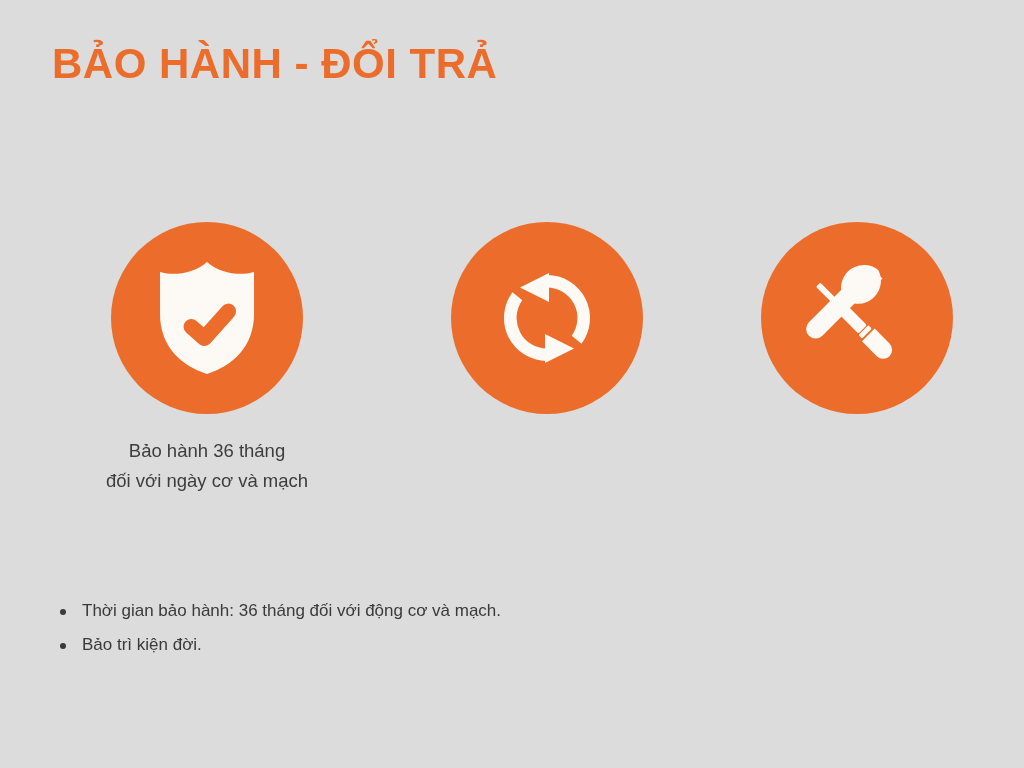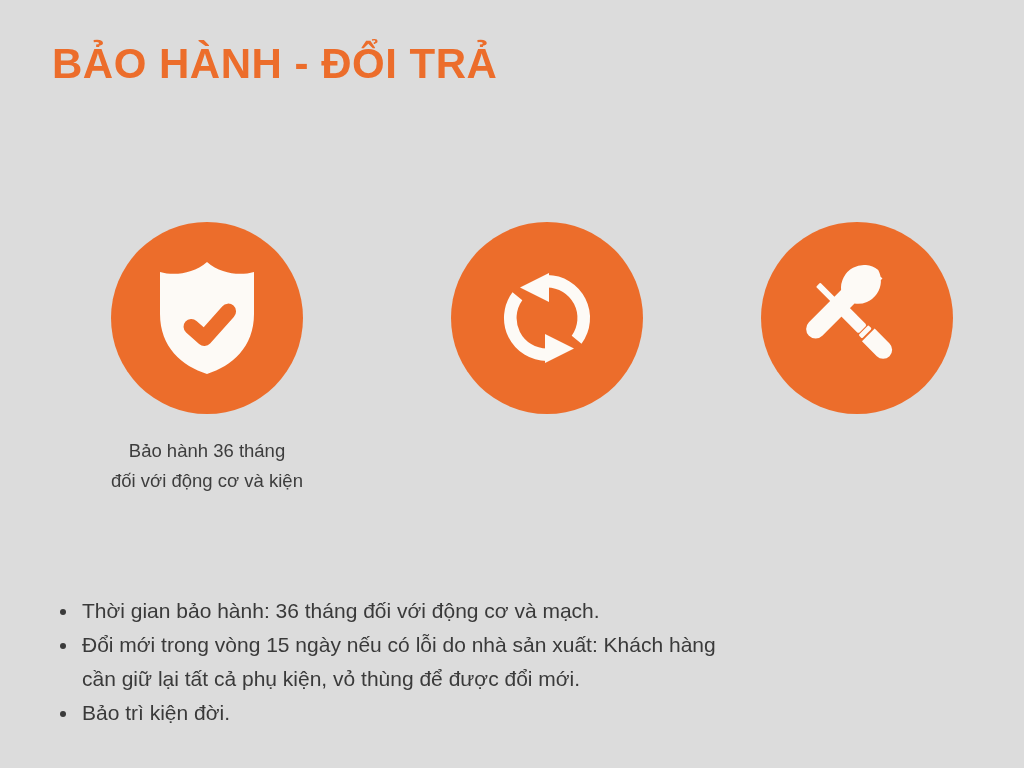--- a/index.html
+++ b/index.html
@@ -88,21 +88,21 @@
     left: 56px;
     top: 594px;
     width: 920px;
     margin: 0;
     padding: 0;
     list-style: none;
   }
   .bullets li {
     position: relative;
     padding-left: 26px;
-    font-size: 21px;
+    font-size: 17px;
     line-height: 34px;
     color: #3a3a3a;
     font-weight: 400;
   }
   .bullets li::before {
     content: "";
     position: absolute;
     left: 4px;
     top: 15px;
     width: 6px;
@@ -127,21 +127,21 @@
       <div class="icon-circle">
         <span>
           <svg width="110" height="118" viewBox="0 0 110 118" aria-hidden="true">
             <path fill="#fdfaf6" d="M55 3 C41 15 22 17 8 13 L8 55 C8 88 30 107 55 115 C80 107 102 88 102 55 L102 13 C88 17 69 15 55 3 Z"></path>
             <path fill="#ec6d2b" d="M33.5 62.5 a7.8 7.8 0 0 1 11 -0.6 l7.2 6.4 18.5 -20.8 a7.8 7.8 0 1 1 11.6 10.4 l-23.7 26.6 a7.8 7.8 0 0 1 -11 0.6 L34.1 73.5 a7.8 7.8 0 0 1 -0.6 -11 Z"></path>
           </svg>
         </span>
       </div>
       <div class="feature-caption">
         <span class="cap-line">Bảo hành 36 tháng</span>
-        <span class="cap-line">đối với động cơ và kiện</span>
+        <span class="cap-line">đối với ngày cơ và mạch</span>
       </div>
     </div>
 
     <div class="feature feature-2">
       <div class="icon-circle">
         <span>
           <svg width="116" height="116" viewBox="0 0 116 116" aria-hidden="true">
             <g fill="#fdfaf6">
               <path d="M58 15 a43 43 0 0 1 34.5 68.7 l-9.8 -7.9 A30.5 30.5 0 0 0 58 27.5 Z"></path>
               <path d="M58 101 a43 43 0 0 1 -34.5 -68.7 l9.8 7.9 A30.5 30.5 0 0 0 58 88.5 Z"></path>
@@ -177,21 +177,17 @@
       </div>
     </div>
 
   </div>
 
   <ul class="bullets">
     <li>
       <span class="b-line">Thời gian bảo hành: 36 tháng đối với động cơ và mạch.</span>
     </li>
     <li>
-      <span class="b-line">Đổi mới trong vòng 15 ngày nếu có lỗi do nhà sản xuất: Khách hàng</span>
-      <span class="b-line">cần giữ lại tất cả phụ kiện, vỏ thùng để được đổi mới.</span>
-    </li>
-    <li>
       <span class="b-line">Bảo trì kiện đời.</span>
     </li>
   </ul>
 
 </div>
 
 </body></html>

